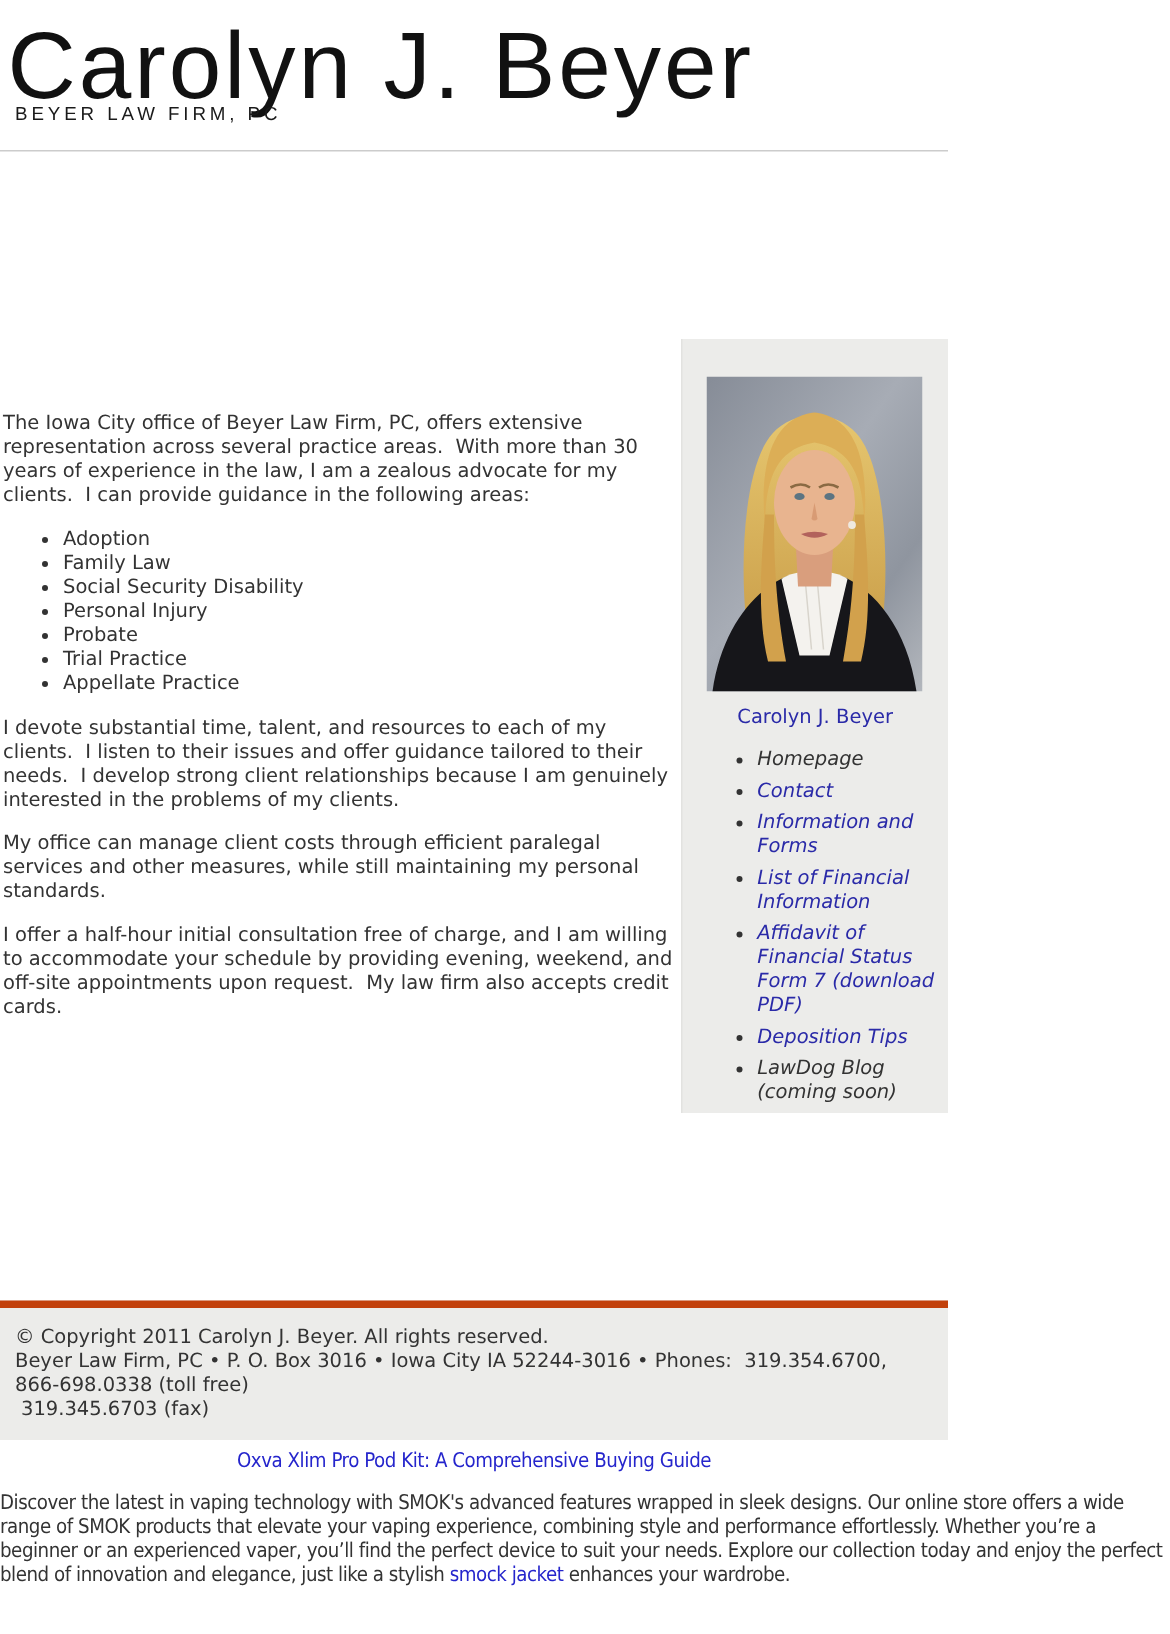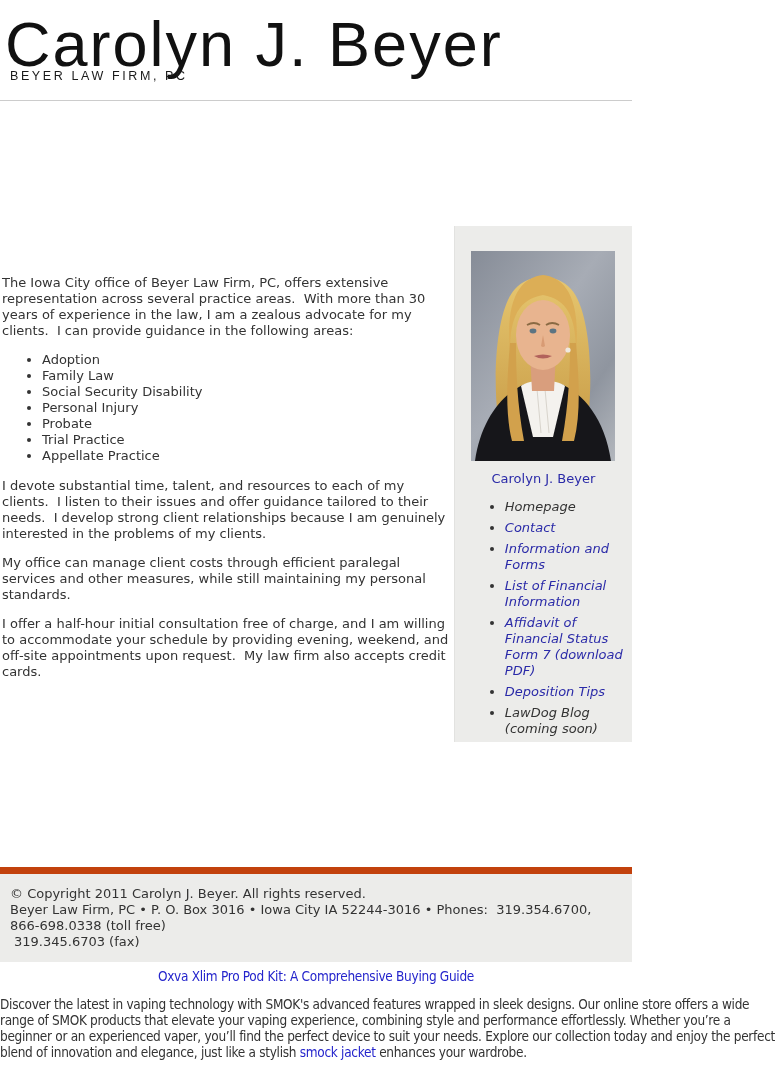--- a/index.html
+++ b/index.html
@@ -91,21 +91,21 @@
   }
   .side-nav-list li a {
     color: #2a2aa8;
     text-decoration: none;
     cursor: pointer;
   }
 
   
   .site-footer {
     background: #ececea;
-    border-top: 7px solid #c2410c;
+    border-top: 5px solid #c2410c;
     padding: 12px 10px 12px 10px;
   }
   .site-footer div {
     line-height: 16px;
     white-space: pre-wrap;
   }
   .footer-line3 { padding-left: 4px; }
 
   
   .bottom-section {

